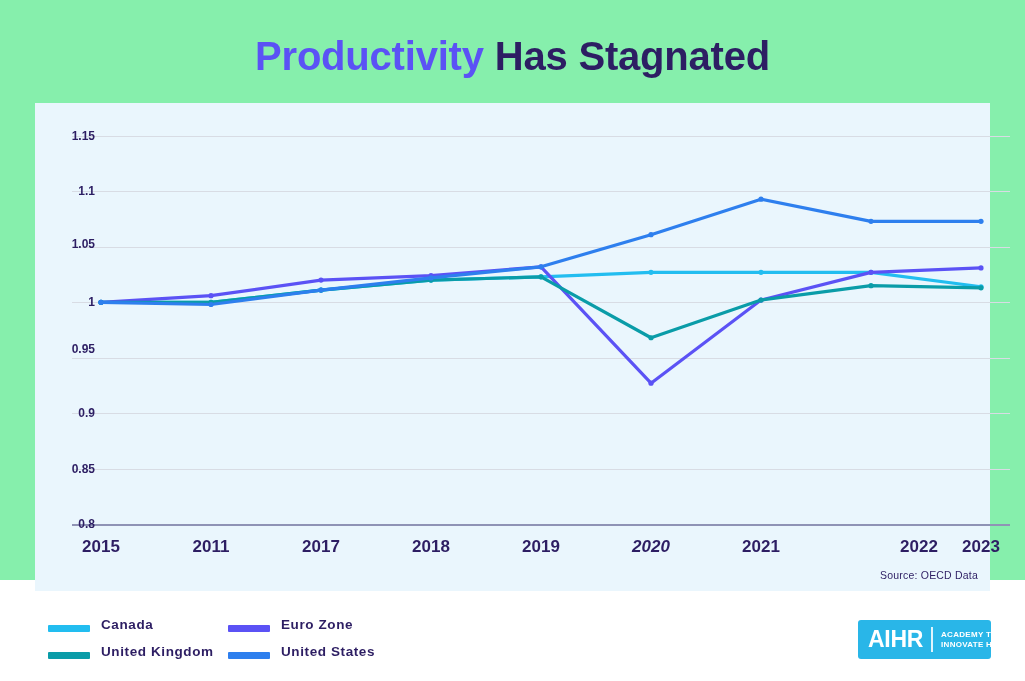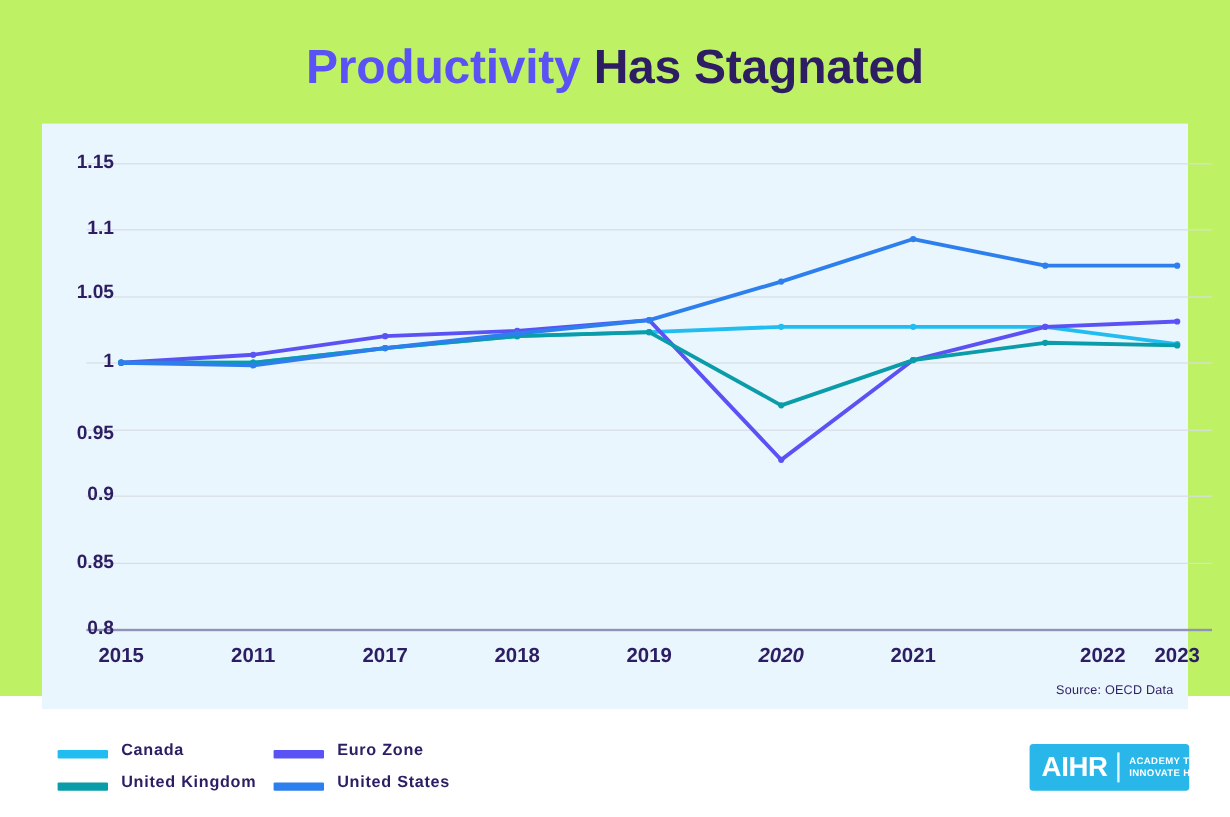--- a/index.html
+++ b/index.html
@@ -10,21 +10,21 @@
     width: 1025px;
     height: 681px;
     background: #ffffff;
     font-family: "Liberation Sans", sans-serif;
     overflow: hidden;
   }
   .page {
     position: relative;
     width: 1025px;
     height: 580px;
-    background: #bef264;
+    background: #86efac;
   }
 
   
   .title {
     position: absolute;
     left: 0;
     top: 34px;
     width: 1025px;
     text-align: center;
     font-size: 40px;
@@ -63,21 +63,21 @@
   }
   .gridline.axis {
     background: #8f93b5;
     height: 2px;
   }
 
   .ylabel {
     position: absolute;
     right: 0;
     text-align: right;
-    font-size: 16px;
+    font-size: 12px;
     font-weight: bold;
     color: #2D1E63;
     transform: translateY(-50%);
     white-space: nowrap;
   }
   .ylabels {
     position: absolute;
     left: 35px;
     top: 103px;
     width: 60px;
@@ -255,21 +255,21 @@
         <circle cx="836" cy="118.35999999999999" r="2.6" fill="#2E7FEE"></circle>
         <circle cx="946" cy="118.35999999999999" r="2.6" fill="#2E7FEE"></circle>
       </svg>
     <div class="source">Source: OECD Data</div>
   </div>
 
   <div class="ylabels" id="y-axis-labels">
       <div class="ylabel" style="top: 421px;">0.8</div>
       <div class="ylabel" style="top: 365.571px;">0.85</div>
       <div class="ylabel" style="top: 310.143px;">0.9</div>
-      <div class="ylabel" style="top: 259px;">0.95</div>
+      <div class="ylabel" style="top: 246px;">0.95</div>
       <div class="ylabel" style="top: 199.286px;">1</div>
       <div class="ylabel" style="top: 141px;">1.05</div>
       <div class="ylabel" style="top: 88.4286px;">1.1</div>
       <div class="ylabel" style="top: 33px;">1.15</div>
     </div>
 
   <div class="xlabels" id="x-axis-labels">
       <div class="xlabel" style="left: 66px;">2015</div>
       <div class="xlabel" style="left: 176px;">2011</div>
       <div class="xlabel" style="left: 286px;">2017</div>

